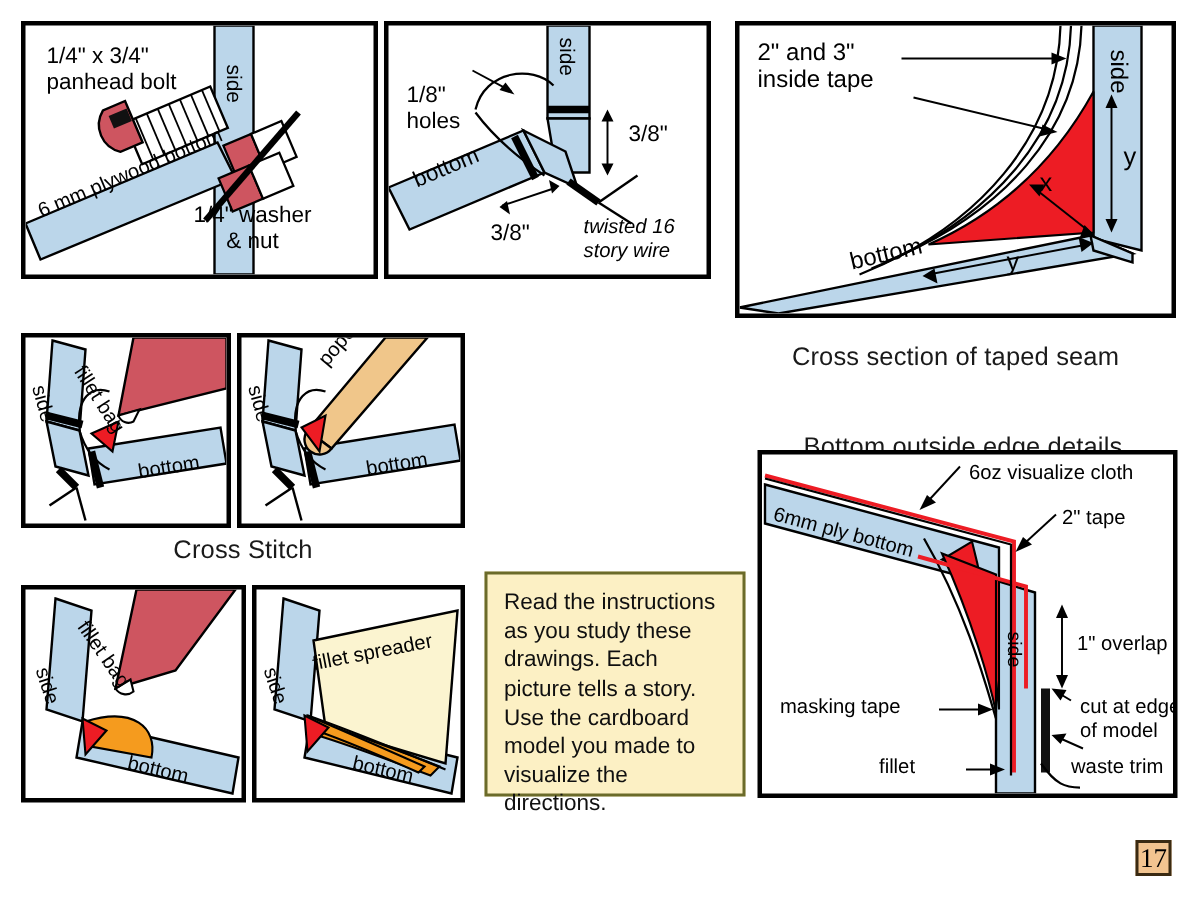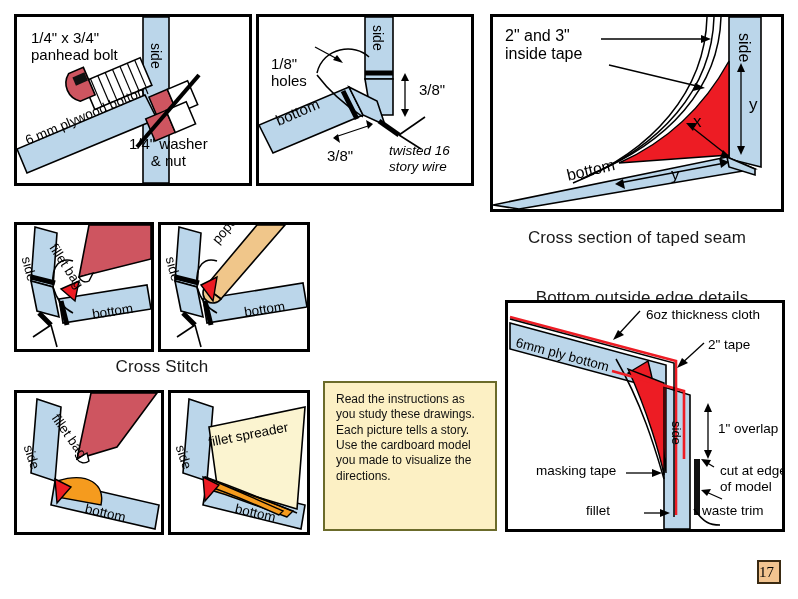--- a/index.html
+++ b/index.html
@@ -47,35 +47,36 @@
   }
   .lbl-sm { font-size: 13.5px; }
 
   
   .note {
     position: absolute;
     background: #FCF0C4;
     border: 2px solid #6b6b2a;
     box-sizing: border-box;
     padding: 9px 10px 8px 11px;
-    font-size: 12px;
+    font-size: 15px;
     line-height: 1.28;
     color: #101010;
   }
 
   
   .page-num {
     position: absolute;
     width: 24px;
     height: 24px;
     background: #F2C490;
     border: 2px solid #3a2a12;
     box-sizing: border-box;
-    font-size: 15px;
+    font-size: 18px;
     line-height: 20px;
+    text-align: center;
     color: #000;
     font-family: "Liberation Serif", serif;
   }
 
   svg { display: block; }
   .plywood { fill: #BBD6EA; stroke: #000; stroke-width: 1.6; }
   .fillet-red { fill: #ED1C24; stroke: #000; stroke-width: 1.4; }
   .fillet-orange { fill: #F59B1E; stroke: #000; stroke-width: 1.4; }
   .bag-red { fill: #CE5560; stroke: #000; stroke-width: 1.6; }
   .stick-tan { fill: #F0C68A; stroke: #000; stroke-width: 1.6; }
@@ -346,29 +347,29 @@
       <polygon points="169,65 174,55 180,60" fill="#000"></polygon>
       <line class="arrowline" x1="118" y1="170" x2="150" y2="170"></line>
       <polygon points="154,170 144,166 144,174" fill="#000"></polygon>
       <line class="arrowline" x1="206" y1="164" x2="196" y2="158"></line>
       <polygon points="193,156 203,157 199,164" fill="#000"></polygon>
       <line class="arrowline" x1="214" y1="196" x2="196" y2="188"></line>
       <polygon points="193,187 203,186 199,193" fill="#000"></polygon>
       <line class="arrowline" x1="136" y1="210" x2="158" y2="210"></line>
       <polygon points="162,210 152,206 152,214" fill="#000"></polygon>
     </svg>
-    <div class="lbl lbl-sm" style="left:138px; top:4px;">6oz  thickness cloth</div>
+    <div class="lbl lbl-sm" style="left:138px; top:4px;">6oz  visualize cloth</div>
     <div class="lbl lbl-sm" style="left:200px; top:34px;">2" tape</div>
     <div class="lbl lbl-sm" style="left:210px; top:118px;">1" overlap</div>
-    <div class="lbl lbl-sm" style="left:28px; top:160px;">masking tape</div>
+    <div class="lbl lbl-sm" style="left:12px; top:160px;">masking tape</div>
     <div class="lbl lbl-sm" style="left:212px; top:160px;">
       <div>cut at edge</div>
       <div>of model</div>
     </div>
     <div class="lbl lbl-sm" style="left:78px; top:200px;">fillet</div>
-    <div class="lbl lbl-sm" style="left:194px; top:200px;">waste trim</div>
+    <div class="lbl lbl-sm" style="left:206px; top:200px;">waste trim</div>
     <div class="lbl lbl-sm" style="left:10px; top:32px; transform:rotate(15deg); transform-origin:left top;">6mm ply  bottom</div>
     <div class="lbl rot90" style="left:160px; top:118px; font-size:13px;">side</div>
   </div>
 
   <div class="page-num" style="left:757px; top:560px;">17</div>
 
 </div>
 
 </body></html>

